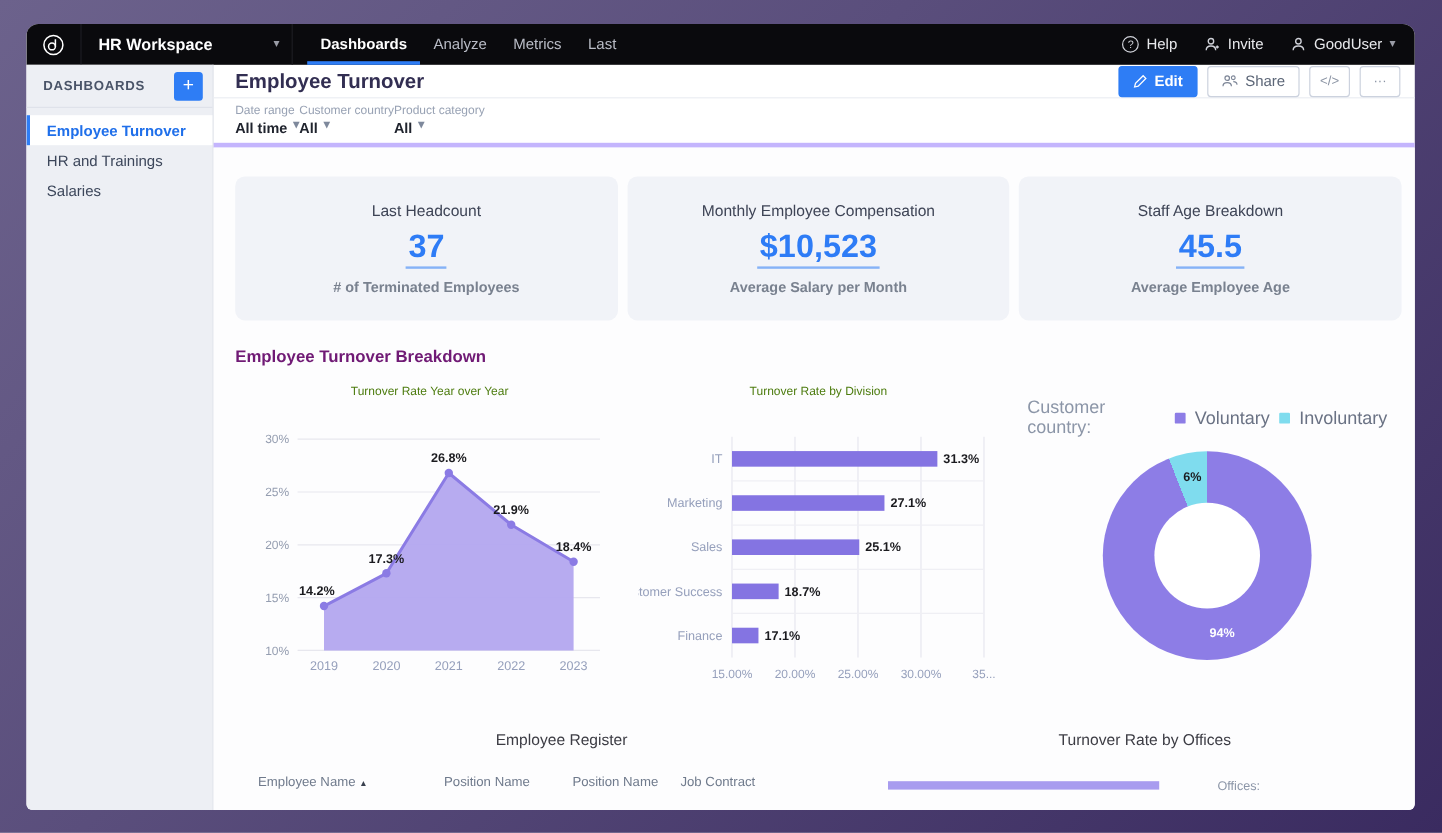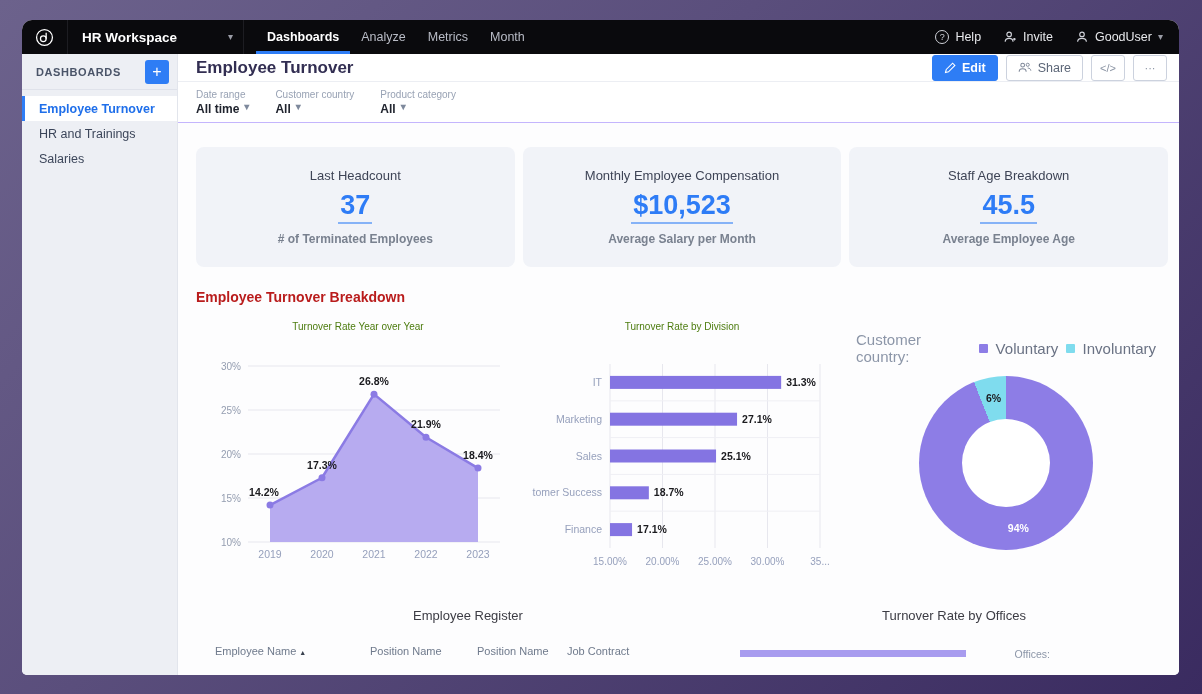--- a/index.html
+++ b/index.html
@@ -50,39 +50,39 @@
   .main-head { height:28px; display:flex; align-items:center; padding:0 12px 0 18px;
     border-bottom:1px solid #eceef3; flex:0 0 auto; }
   .page-title { font-size:17px; font-weight:700; color:#322e52; flex:1; }
   .btn { height:26px; display:flex; align-items:center; gap:6px; border-radius:3px;
     font-size:12.5px; cursor:pointer; border:1px solid #ccd2de; background:#fff; color:#5c6677;
     padding:0 11px; }
   .btn + .btn { margin-left:8px; }
   .btn.primary { background:#2e7df5; border-color:#2e7df5; color:#fff; font-weight:700; }
   .btn.square { padding:0; width:34px; justify-content:center; color:#8a93a3; font-size:11px; }
 
-  .filter-row { height:41px; display:flex; align-items:center; gap:26px; padding:0 18px;
-    border-bottom:1px solid #c4b5fd; flex:0 0 auto; }
+  .filter-row { height:41px; display:flex; align-items:center; padding:0 18px;
+    border-bottom:4px solid #c4b5fd; flex:0 0 auto; }
   .filter { display:flex; flex-direction:column; gap:2px; cursor:pointer; }
   .f-label { font-size:10px; color:#98a2b4; }
   .f-value { font-size:12px; font-weight:700; color:#20242e; display:flex; gap:5px; }
   .f-value .chev { color:#7e899c; }
 
   
   .content { flex:1; overflow:hidden; background:#fdfdfe; padding:24px 11px 0 18px; }
 
   .kpi-row { display:flex; gap:8px;align-items:flex-end; }
   .kpi { flex:1; height:120px; background:#f1f3f8; border-radius:8px; display:flex;
     flex-direction:column; align-items:center; justify-content:center; gap:8px; }
   .kpi-title { font-size:13px; color:#3e4456; }
   .kpi-value { font-size:27px; font-weight:700; color:#2e7cf6;
     border-bottom:2px solid #85b2f7; padding:0 2px 3px; line-height:1.05; }
   .kpi-sub { font-size:12px; font-weight:700; color:#79818f; }
 
-  .section-title { margin:22px 0 4px; font-size:14px; font-weight:700; color:#b91c1c; }
+  .section-title { margin:22px 0 4px; font-size:14px; font-weight:700; color:#701a75; }
 
   .charts-row { display:flex; }
   .chart-panel { flex:1; display:flex; flex-direction:column; align-items:center; padding-top:12px; }
   .chart-title { font-size:10px; color:#4d7c0f; margin-bottom:20px; }
 
   .donut-wrap { position:relative; width:300px; height:232px; }
   .legend { position:absolute; top:10px; right:0; display:flex; align-items:center; gap:8px;
     font-size:15px; color:#6a7284; }
   .legend .lt { color:#8c96a8; }
   .sw { width:9px; height:9px; display:inline-block; border-radius:1px; }
@@ -119,21 +119,21 @@
       </svg>
     </div>
     <div class="ws-box">
       <span class="ws-name">HR Workspace</span>
       <span class="chev">▾</span>
     </div>
     <div class="tabs" id="nav-tabs">
         <div class="tab active">Dashboards</div>
         <div class="tab">Analyze</div>
         <div class="tab">Metrics</div>
-        <div class="tab">Month</div>
+        <div class="tab">Last</div>
       </div>
     <div class="topbar-right">
       <div class="tb-item">
         <span class="qmark">?</span>
         <span>Help</span>
       </div>
       <div class="tb-item">
         <svg width="14" height="14" viewBox="0 0 16 16">
           <circle cx="7" cy="5" r="2.6" fill="none" stroke="#cfd1d8" stroke-width="1.3"></circle>
           <path d="M2.5 13.5c0-2.5 2-4 4.5-4s4.5 1.5 4.5 4" fill="none" stroke="#cfd1d8" stroke-width="1.3"></path>

